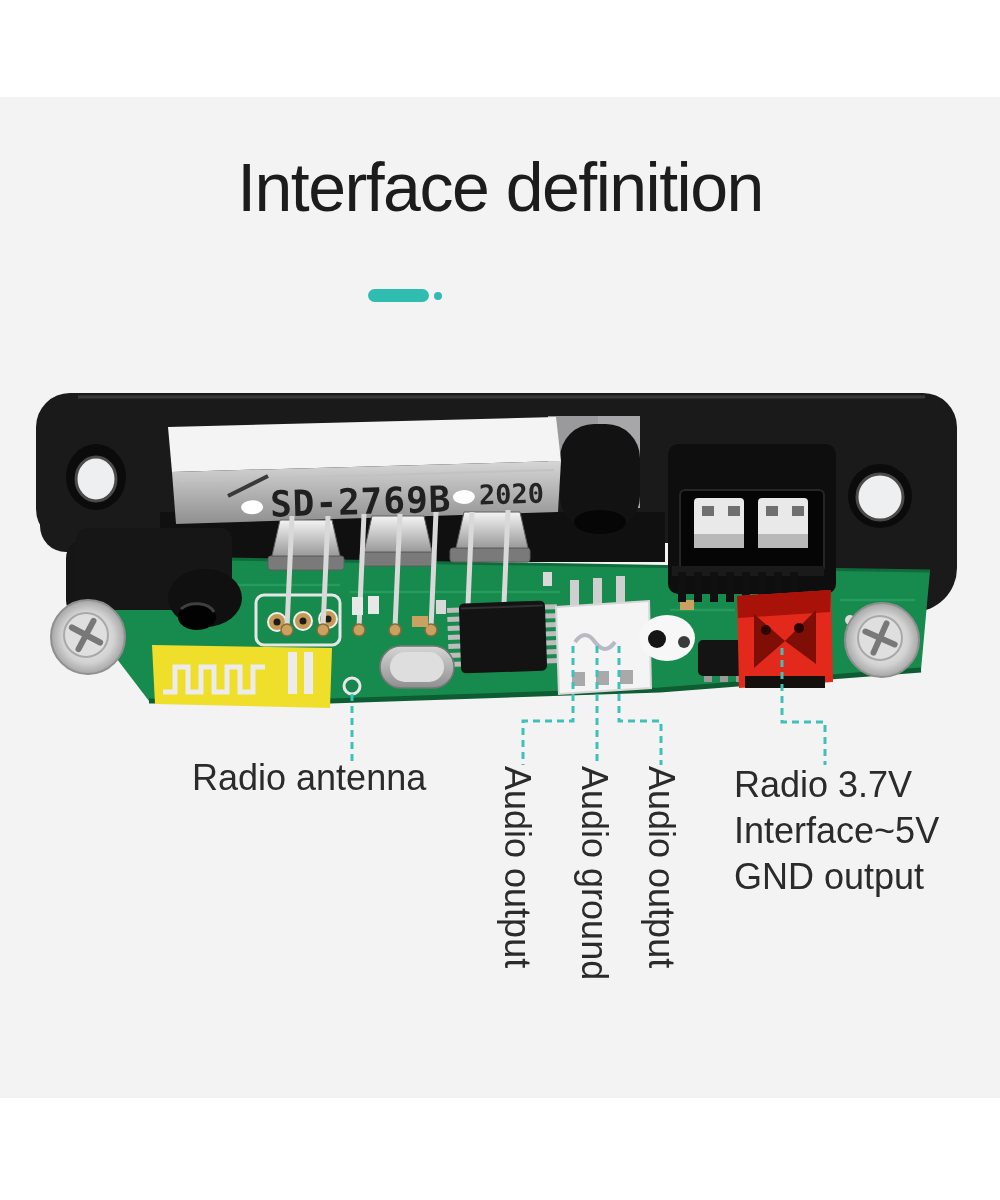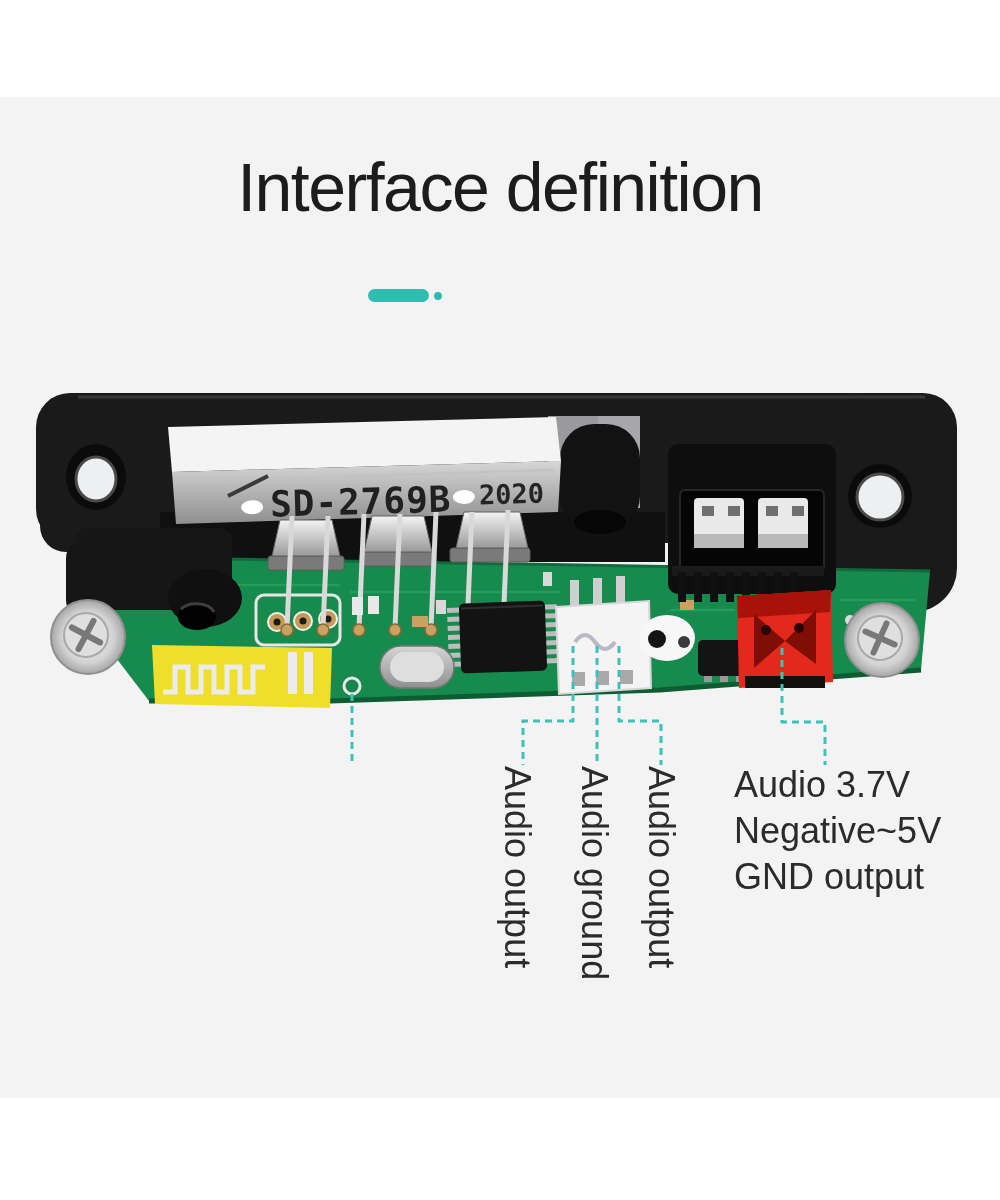--- a/index.html
+++ b/index.html
@@ -252,26 +252,27 @@
 
     <g fill="none" stroke="#3cc2b8" stroke-width="3" stroke-dasharray="7 5">
       <path d="M352,694 V762"></path>
       <path d="M573,646 V721 H523 V765"></path>
       <path d="M597,646 V762"></path>
       <path d="M619,646 V721 H661 V765"></path>
       <path d="M782,648 V722 H825 V765"></path>
     </g>
   </svg>
 
+  <div class="label" style="left:192px;top:757px;">Radio antenna</div>
 
   <div class="label label-rot" style="left:538px;top:766px;">Audio output</div>
 
   <div class="label label-rot" style="left:615px;top:766px;">Audio ground</div>
 
   <div class="label label-rot" style="left:682px;top:766px;">Audio output</div>
 
   <div class="label label-power" style="left:734px;top:762px;">
-    <div>Audio 3.7V</div>
-    <div>Negative~5V</div>
+    <div>Radio 3.7V</div>
+    <div>Interface~5V</div>
     <div>GND output</div>
   </div>
 
 </div>
 
 </body></html>

